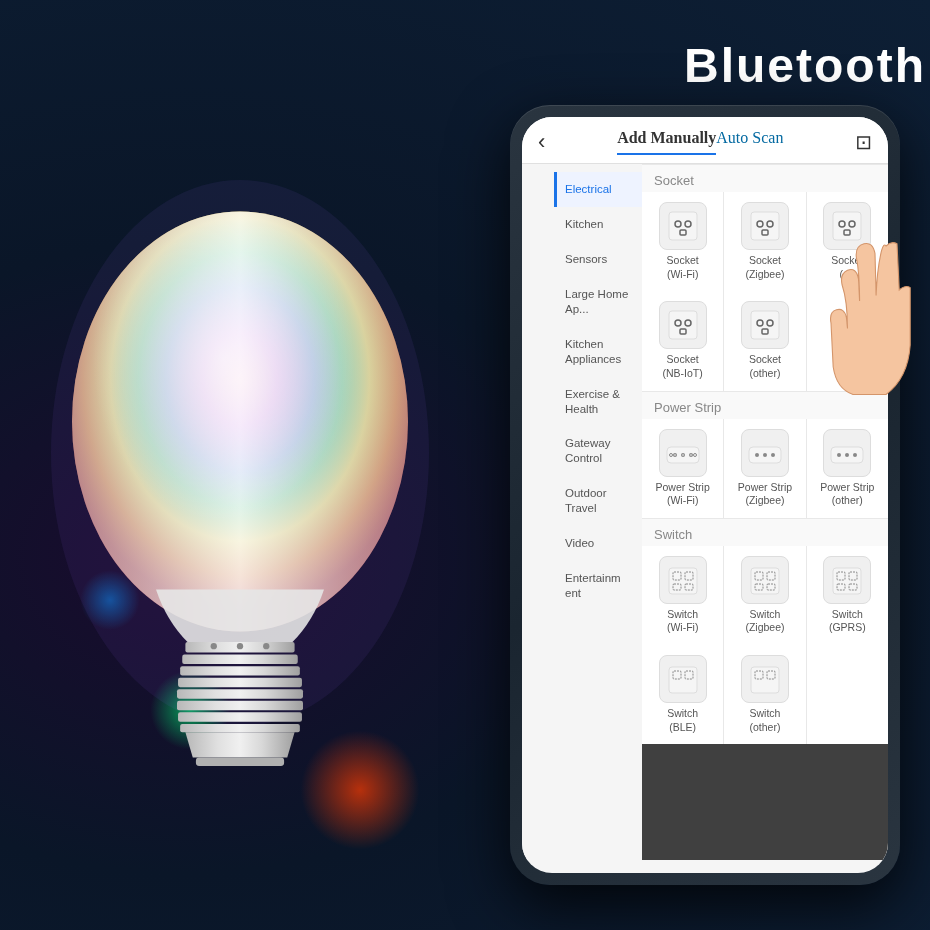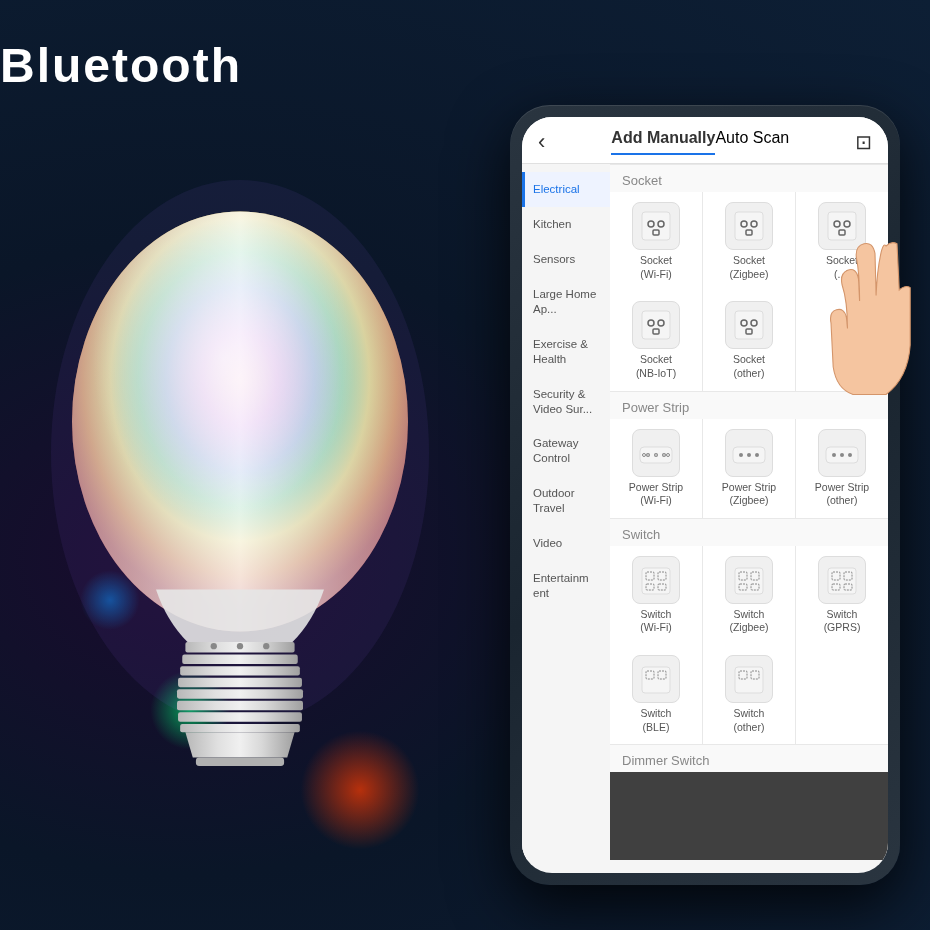--- a/index.html
+++ b/index.html
@@ -46,22 +46,22 @@
       height: 60px;
       border-radius: 50%;
       background: radial-gradient(circle, rgba(0,150,255,0.5) 0%, transparent 70%);
     }
 
     
     .title {
       position: absolute;
       top: 38px;
       left: 0;
-      right: 15px;
-      text-align: left;
+      right: 4px;
+      text-align: right;
       color: #ffffff;
       font-size: 48px;
       font-weight: 900;
       letter-spacing: 2px;
       z-index: 10;
     }
 
     
     .bulb-container {
       position: absolute;
@@ -122,33 +122,34 @@
     }
 
     .back-btn {
       color: #333;
       font-size: 22px;
       cursor: pointer;
     }
 
     .header-tabs {
       display: flex;
+      font-family: Liberation Serif, serif;
     }
 
     .tab-add-manually {
       font-size: 16px;
       font-weight: 600;
       color: #333;
       padding-bottom: 6px;
       border-bottom: 2px solid #1a73e8;
     }
 
     .tab-auto-scan {
       font-size: 16px;
-      color: #000000;
+      color: #0369a1;
       padding-bottom: 6px;
     }
 
     .scan-icon {
       font-size: 20px;
       color: #333;
     }
 
     
     .app-body {
@@ -157,20 +158,21 @@
       background: #f5f5f5;
     }
 
     
     .sidebar {
       width: 88px;
       background: #f5f5f5;
       padding: 8px 0;
       flex-shrink: 0;
       overflow-y: auto;
+      margin-left: 32px;
     }
 
     .sidebar-item {
       padding: 10px 8px;
       font-size: 11.5px;
       color: #555;
       cursor: pointer;
       line-height: 1.3;
       border-left: 3px solid transparent;
     }
@@ -327,22 +329,22 @@
         </div>
       </div>
 
       <div class="app-body">
 
         <div class="sidebar">
           <div class="sidebar-item active">Electrical</div>
           <div class="sidebar-item">Kitchen</div>
           <div class="sidebar-item">Sensors</div>
           <div class="sidebar-item">Large Home Ap...</div>
+          <div class="sidebar-item">Kitchen Appliances</div>
           <div class="sidebar-item">Exercise &amp; Health</div>
-          <div class="sidebar-item">Security &amp; Video Sur...</div>
           <div class="sidebar-item">Gateway Control</div>
           <div class="sidebar-item">Outdoor Travel</div>
           <div class="sidebar-item">Video</div>
           <div class="sidebar-item">Entertainm ent</div>
         </div>
 
         <div class="content-area">
 
           <div class="section-header">Socket</div>
           <div class="devices-grid">
@@ -506,21 +508,20 @@
                   <rect x="4" y="6" width="28" height="26" rx="3" fill="#f5f5f5" stroke="#ddd" stroke-width="1"></rect>
                   <rect x="8" y="10" width="8" height="8" rx="1" fill="none" stroke="#888" stroke-width="1" stroke-dasharray="2,1"></rect>
                   <rect x="20" y="10" width="8" height="8" rx="1" fill="none" stroke="#888" stroke-width="1" stroke-dasharray="2,1"></rect>
                 </svg>
               </div>
               <span class="device-label">Switch<br>(other)</span>
             </div>
             <div class="device-item"></div>
           </div>
 
-          <div class="section-header">Dimmer Switch</div>
 
         </div>
       </div>
     </div>
   </div>
 
   <div class="hand">
     <svg viewBox="0 0 100 160" xmlns="http://www.w3.org/2000/svg">
 
       <path d="M60,10 Q65,5 70,8 L72,50 Q78,45 82,48 L82,100 Q80,130 60,145 L30,145 Q15,140 12,120 L10,80 Q8,70 15,68 Q22,66 24,75 L25,85 Q25,60 20,45 Q18,35 25,32 Q33,29 35,40 L36,60 Q36,35 33,20 Q32,10 40,8 Q48,6 50,17 L51,55 Q52,30 56,14 Q58,7 60,10 Z" fill="#f5c5a0" stroke="#d4956a" stroke-width="1"></path>

